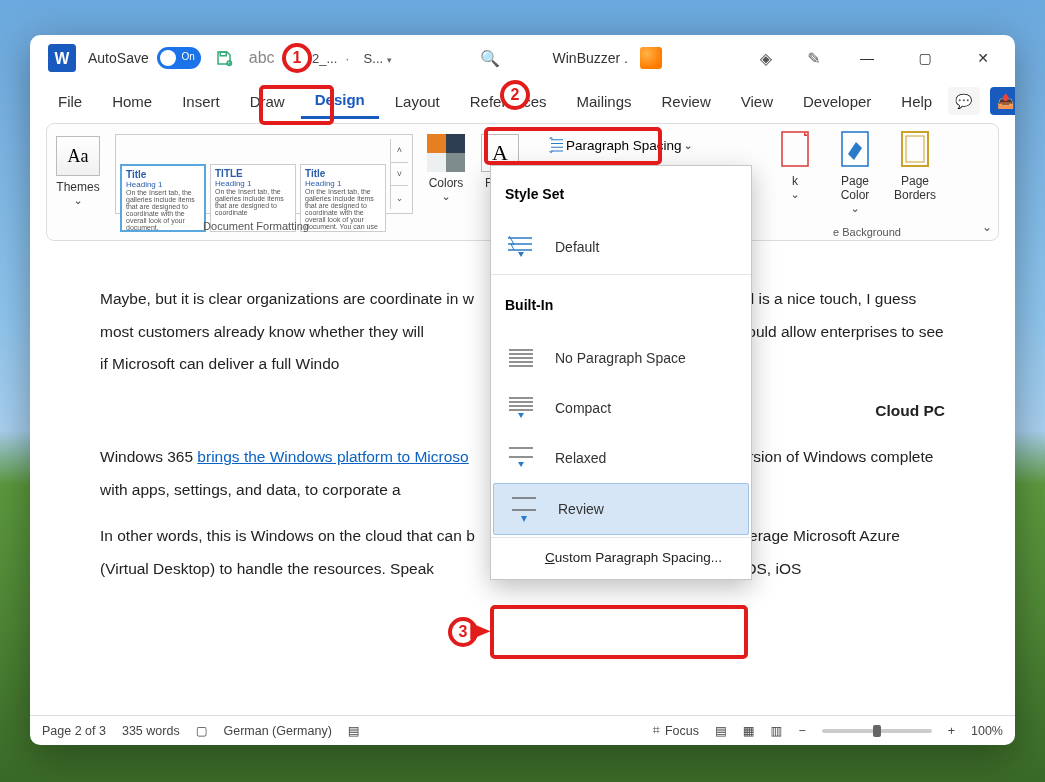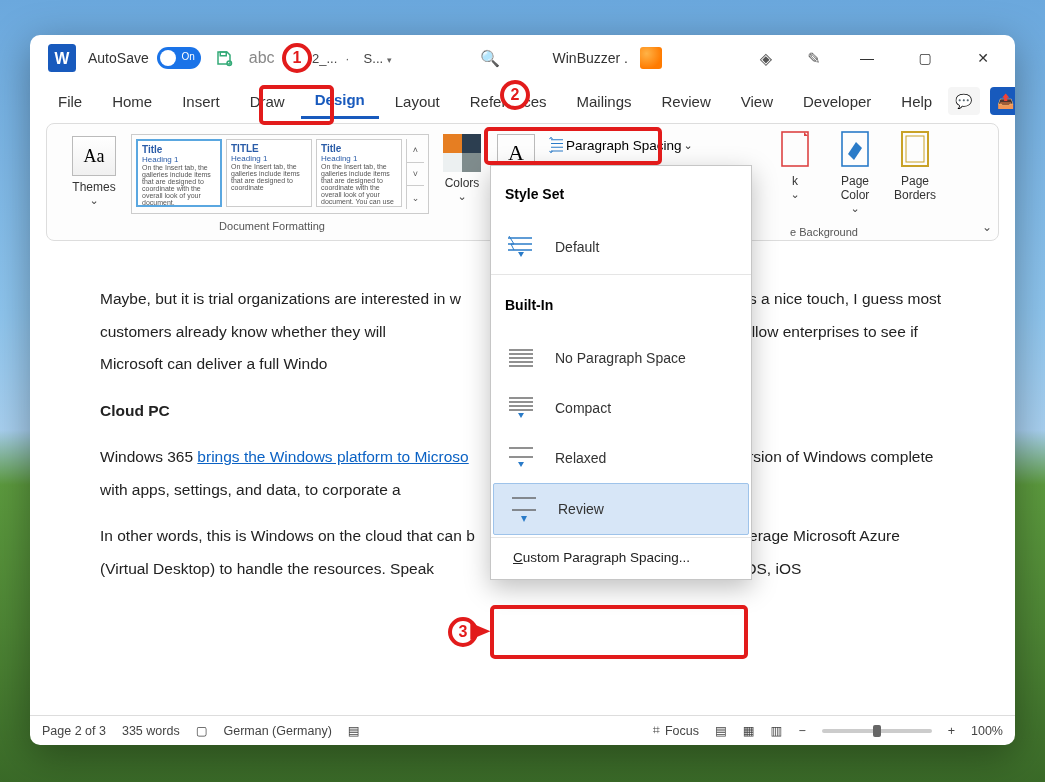--- a/index.html
+++ b/index.html
@@ -25,67 +25,67 @@
 
 
 .tabs { height: 40px; display: flex; align-items: center; gap: 2px; padding: 0 14px; border-bottom: none; }
 .tab { padding: 8px 14px; font-size: 15px; color: #333; cursor: pointer; }
 .tab.active { color: #185abd; border-bottom: 3px solid #185abd; font-weight: 600; }
 .tab-right { margin-left: auto; display: flex; gap: 10px; }
 .tab-right-btn { width: 32px; height: 28px; display: flex; align-items: center; justify-content: center; background: #f5f5f5; border-radius: 4px; font-size: 14px; }
 .share-btn { background: #185abd; color: #fff; }
 
 
-.ribbon { margin: 2px 16px 0 16px; background: #fdfdfd; border: 1px solid #ddd; border-radius: 8px; height: 118px; display: flex; align-items: stretch; padding: 6px 16px; position: relative; }
+.ribbon { margin: 2px 16px 0 16px; background: #fdfdfd; border: 1px solid #ddd; border-radius: 8px; height: 118px; display: flex; align-items: stretch; padding: 6px 0; position: relative; }
 .rib-group { display: flex; flex-direction: column; align-items: center; justify-content: flex-start; padding: 4px 8px; position: relative; }
 .themes-box { width: 62px; }
 .themes-icon { width: 44px; height: 40px; border: 1px solid #bbb; display: flex; align-items: center; justify-content: center; font-size: 18px; font-family: "Times New Roman", serif; margin-top: 2px; background: linear-gradient(to bottom,#fff,#f0f0f0); }
 .rib-label { font-size: 12px; color: #333; margin-top: 4px; text-align: center; }
 .rib-caret::after { content: "⌄"; font-size: 11px; color: #444; display: block; }
 
 .style-gallery { display: flex; gap: 4px; border: 1px solid #ccc; padding: 4px; height: 80px; }
-.style-card { width: 86px; height: 68px; border: 1px solid #ccc; padding: 3px 4px; font-size: 7px; color: #555; overflow: hidden; background: #fff; }
+.style-card { width: 86px; height: 68px; border: 1px solid #ccc; padding: 3px 4px; font-size: 7px; color: #555; overflow: hidden; background: #fff; margin-top: 25px; }
 .style-card.selected { border: 2px solid #5aa7e0; }
 .style-card .t { font-size: 10px; color: #2a5ca8; font-weight: 600; }
 .style-card .h { font-size: 8px; color: #2a5ca8; }
 .gallery-arrows { display: flex; flex-direction: column; border-left: 1px solid #ccc; width: 18px; }
 .gallery-arrows div { flex: 1; display: flex; align-items: center; justify-content: center; font-size: 9px; color: #555; border-bottom: 1px solid #ccc; }
 .gallery-arrows div:last-child { border-bottom: none; }
 .group-caption { position: absolute; bottom: 2px; left: 0; right: 16px; text-align: center; font-size: 11px; color: #555; }
 
 .colors-icon { width: 38px; height: 38px; display: grid; grid-template-columns: 1fr 1fr; }
 .colors-icon div:nth-child(1){ background:#e67e22;} .colors-icon div:nth-child(2){ background:#2c3e50;}
 .colors-icon div:nth-child(3){ background:#ecf0f1;} .colors-icon div:nth-child(4){ background:#7f8c8d;}
 .fonts-icon { width: 38px; height: 38px; border: 1px solid #bbb; display: flex; align-items: center; justify-content: center; font-family: "Times New Roman"; font-size: 22px; }
 
 .para-spacing-btn { display: flex; align-items: center; height: 30px; padding: 2px 8px; border: 1px solid transparent; position: absolute; left: 492px; top: 6px; }
 .para-spacing-btn svg { width: 18px; height: 18px; }
 .para-spacing-btn span { font-size: 13.5px; }
 .para-spacing-btn::after { content: "⌄"; font-size: 11px; color: #333; margin-left: 2px; }
 
 .page-btn { width: 56px; display: flex; flex-direction: column; align-items: center; }
 .page-btn svg { width: 34px; height: 40px; }
-.page-bg-caption { position: absolute; bottom: 2px; left: 677px; width: 200px; text-align: center; font-size: 11px; color: #555; }
+.page-bg-caption { position: absolute; bottom: 2px; left: 720px; width: 200px; text-align: center; font-size: 11px; color: #555; }
 
 .ribbon-collapse { position: absolute; right: 6px; bottom: 6px; font-size: 12px; color: #555; }
 
 
 .doc { flex: 1; background: #fff; padding: 42px 70px 0 70px; font-size: 15.5px; line-height: 2.1; color: #222; overflow: hidden; font-family: Calibri, sans-serif; }
 .doc p { margin-bottom: 14px; }
-.doc .bold { font-weight: 700; }
+.doc .bold { font-weight: 700; text-align: right; }
 .doc a { color: #0b62c4; }
 
 
 .dropdown { position: absolute; left: 490px; top: 165px; width: 262px; background: #fff; border: 1px solid #c6c6c6; box-shadow: 0 8px 24px rgba(0,0,0,.25); z-index: 20; padding-bottom: 4px; }
 .dd-section { padding: 20px 14px; font-weight: 700; font-size: 14px; }
 .dd-item { display: flex; align-items: center; gap: 18px; padding: 10px 14px; font-size: 14px; color: #333; }
 .dd-item.highlight { background: #d7e6f7; border: 1px solid #9ec3ea; margin: 0 2px; border-radius: 2px; }
 .dd-icon { width: 32px; height: 30px; display: flex; align-items: center; justify-content: center; }
 .dd-sep { height: 1px; background: #e5e5e5; margin: 2px 0; }
-.dd-custom { padding: 10px 22px; font-size: 13.5px; text-align: left; color: #222; }
+.dd-custom { padding: 10px 29px; font-size: 13.5px; text-align: right; color: #222; }
 .dd-custom .u { text-decoration: underline; }
 
 
 .statusbar { height: 30px; border-top: 1px solid #ddd; display: flex; align-items: center; padding: 0 12px; font-size: 12.5px; color: #444; gap: 16px; }
 .sb-spacer { flex: 1; }
 .sb-btn { display: flex; align-items: center; gap: 5px; }
 .zoom-slider { width: 110px; height: 4px; background: #ccc; position: relative; border-radius: 2px; }
 .zoom-slider::after { content: ""; width: 8px; height: 12px; background: #666; position: absolute; left: 50%; top: -4px; transform: translateX(-50%); border-radius: 2px; }
 
 
@@ -244,21 +244,21 @@
             <rect x="8" y="6" width="18" height="26" fill="none" stroke="#c9a227" stroke-width="1"></rect>
           </svg>
         <div class="rib-label" style="white-space:pre-line">Page Borders</div>
       </div>
     </div>
     <div class="page-bg-caption">e Background</div>
     <div class="ribbon-collapse">⌄</div>
   </div>
 
   <div class="doc">
-    <p><span>Maybe, but it is trial organizations are interested in w</span><span style="display:inline-block;width:220px"></span><span> free trial is a nice touch, I guess most customers already know whether they will</span><span style="display:inline-block;width:220px"></span><span>having a trail would allow enterprises to see if Microsoft can deliver a full Windo</span></p>
+    <p><span>Maybe, but it is clear organizations are coordinate in w</span><span style="display:inline-block;width:220px"></span><span> free trial is a nice touch, I guess most customers already know whether they will</span><span style="display:inline-block;width:220px"></span><span>having a trail would allow enterprises to see if Microsoft can deliver a full Windo</span></p>
     <p class="bold">Cloud PC</p>
     <p><span>Windows 365 </span><a href="#">brings the Windows platform to Microso</a><span style="display:inline-block;width:220px"></span><span>ecure version of Windows complete with apps, settings, and data, to corporate a</span></p>
     <p><span>In other words, this is Windows on the cloud that can b</span><span style="display:inline-block;width:220px"></span><span>t will leverage Microsoft Azure (Virtual Desktop) to handle the resources. Speak</span><span style="display:inline-block;width:220px"></span><span>rts Mac, iPadOS, iOS</span></p>
   </div>
 
   <div class="statusbar">
     <span>Page 2 of 3</span>
     <span>335 words</span>
     <span class="sb-btn">▢</span>
     <span>German (Germany)</span>

